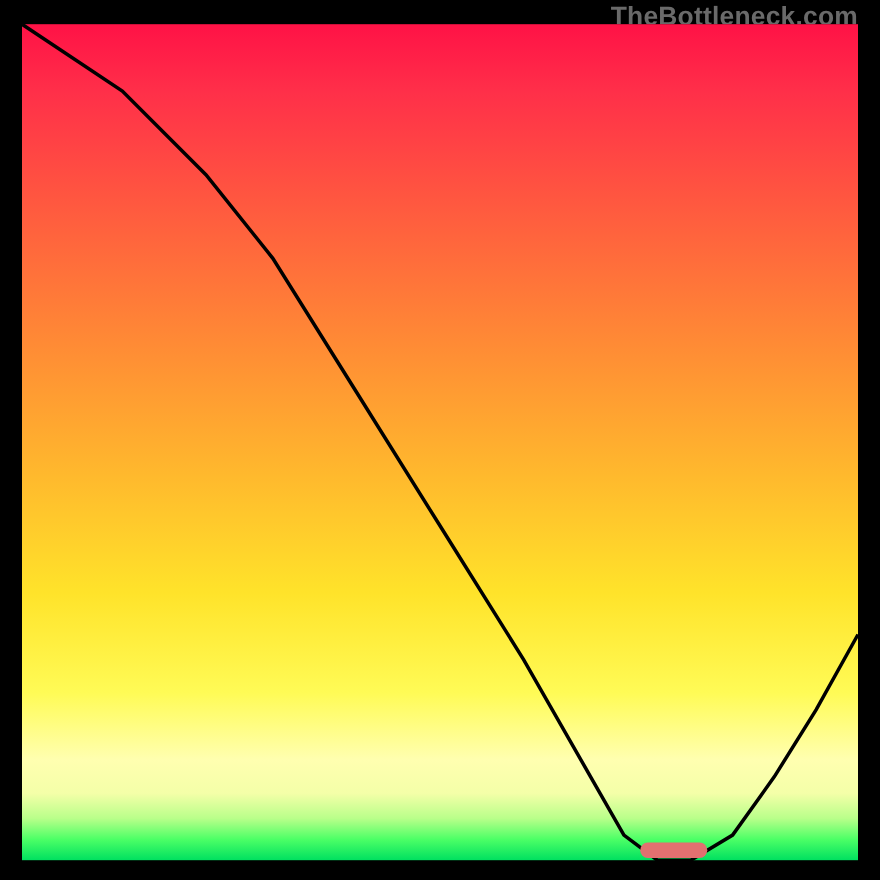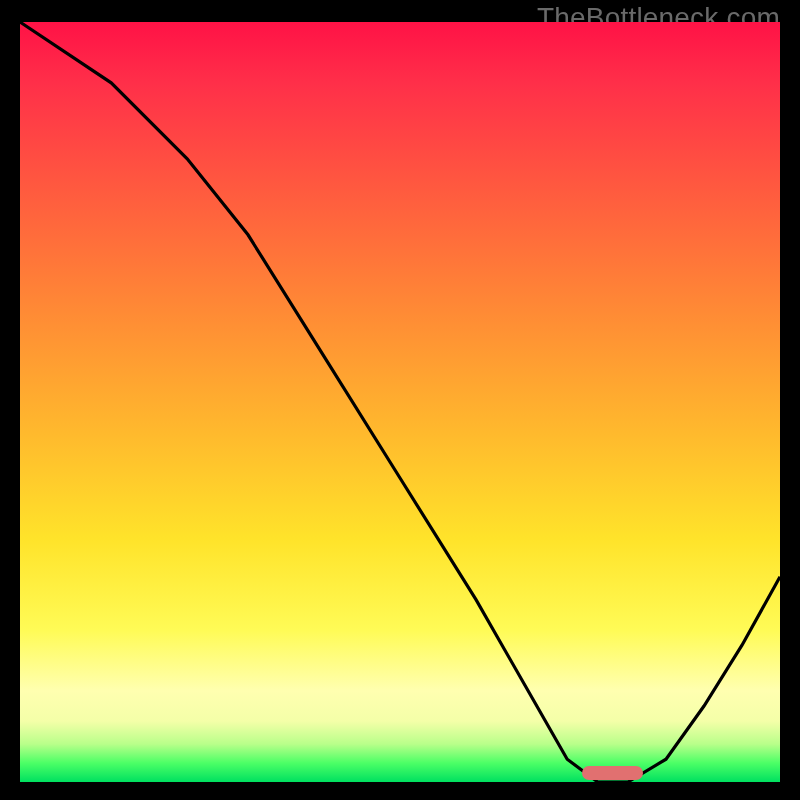--- a/index.html
+++ b/index.html
@@ -40,23 +40,23 @@
       #b9ff8a 95%,
       #4cff66 97.5%,
       #00e060 100%
     );
   }
   .watermark {
     position: absolute;
     top: 2px;
     right: 20px;
     color: #6a6a6a;
-    font-size: 28px;
+    font-size: 24px;
     letter-spacing: 0.2px;
-    font-weight: 400;
+    font-weight: 700;
   }
   svg.curve {
     position: absolute;
     left: 0;
     top: 0;
     width: 760px;
     height: 760px;
     overflow: visible;
   }
   .marker {

